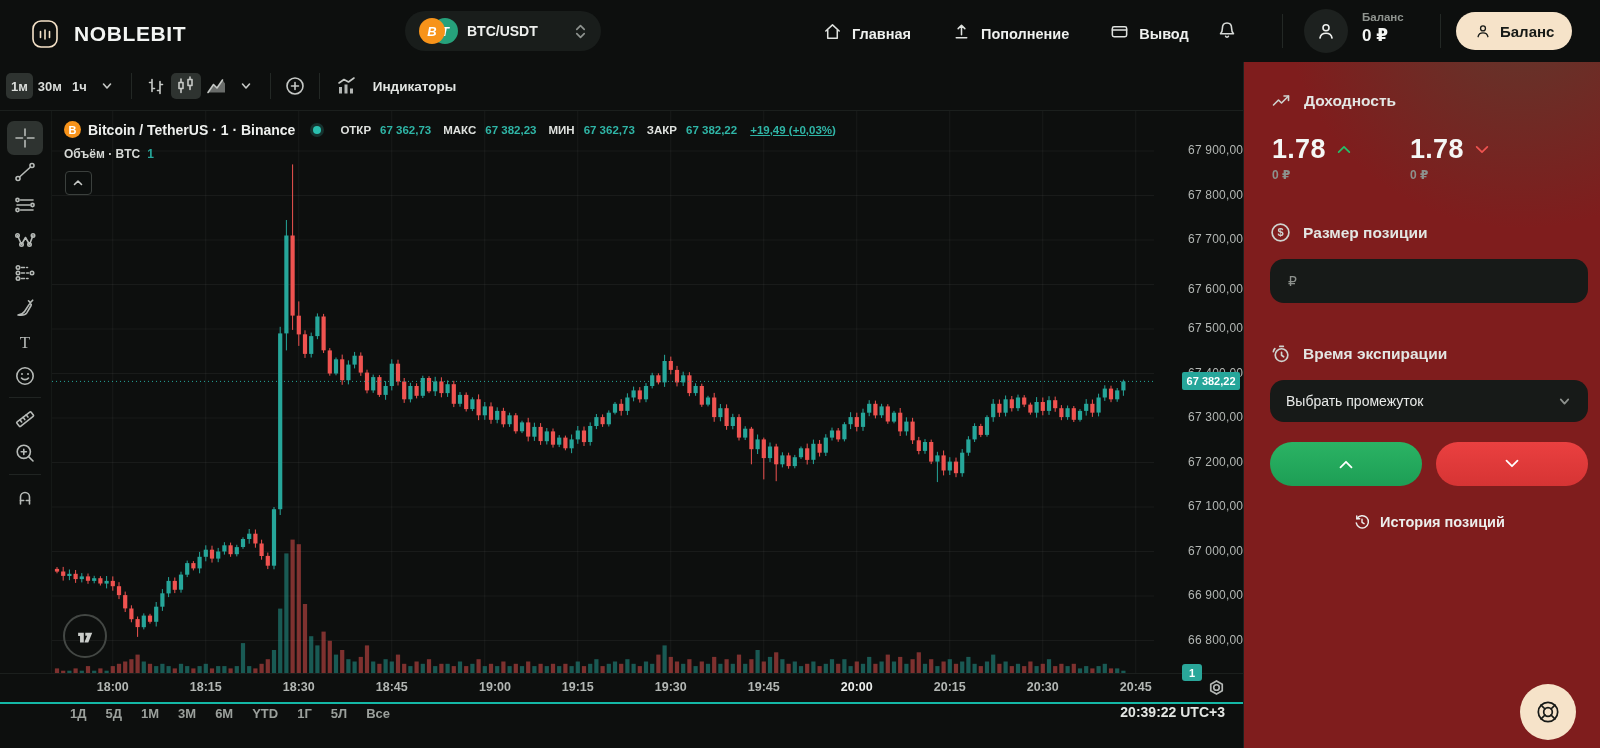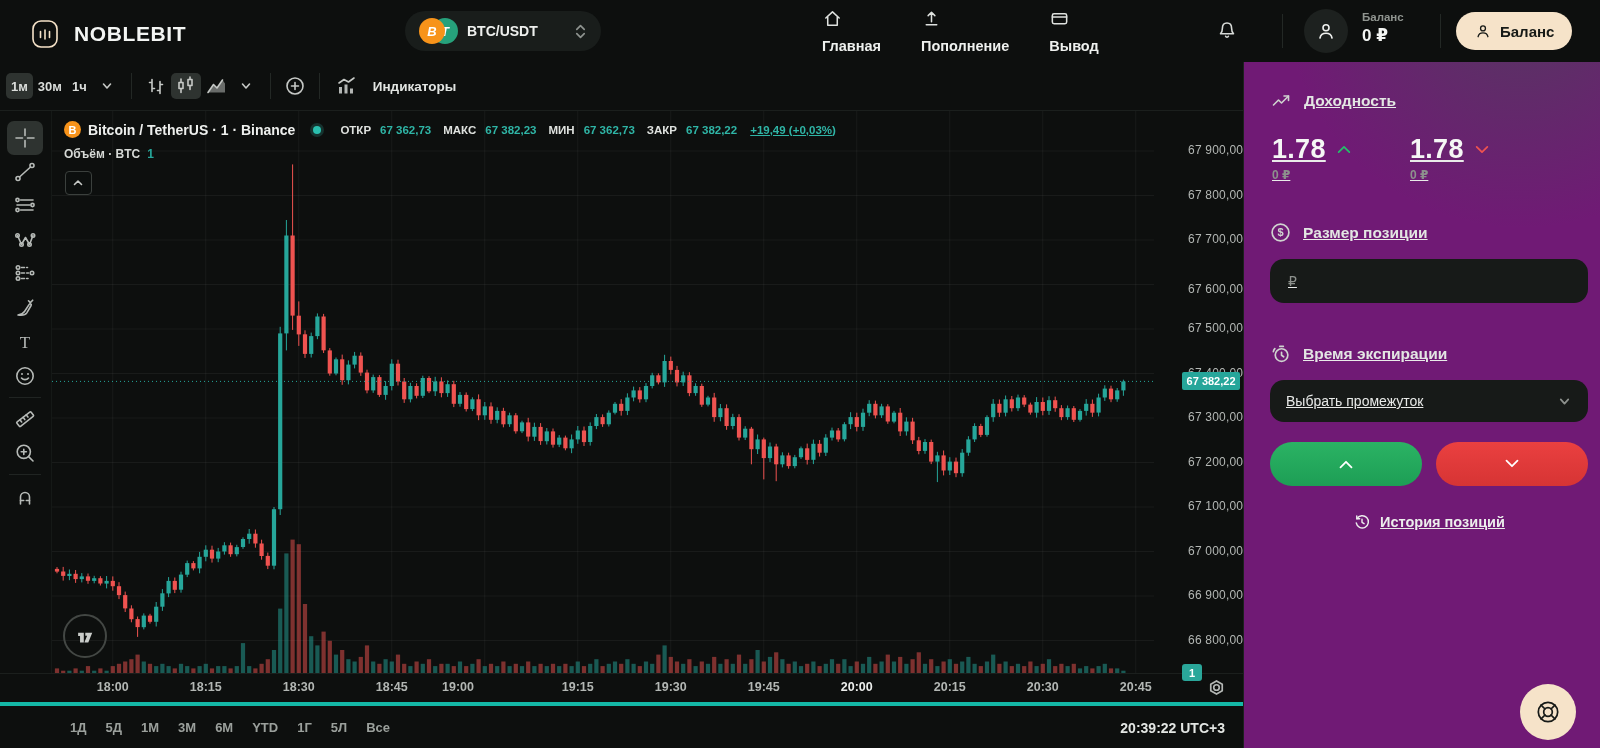--- a/index.html
+++ b/index.html
@@ -16,21 +16,21 @@
   .pair-pill{position:absolute;left:405px;top:11px;width:196px;height:40px;background:#191d1b;border-radius:21px;
     display:flex;align-items:center;padding:0 14px;box-sizing:border-box;gap:10px;cursor:pointer;}
   .coins{position:relative;width:38px;height:26px;}
   .coin{position:absolute;top:0;width:26px;height:26px;border-radius:50%;display:flex;align-items:center;justify-content:center;
     font-size:13px;font-weight:800;color:#fff;}
   .coin.btc{left:0;background:#f7931a;z-index:2;}
   .coin.usdt{left:13px;background:#26a17b;z-index:1;}
   .pair-label{font-size:14px;font-weight:700;color:#eef0ee;flex:1;}
   .sort-ic{color:#8e938f;}
   nav.mainnav{position:absolute;left:822px;top:0;height:62px;display:flex;align-items:center;gap:40px;}
-  .nav-item{display:flex;align-items:flex-start;gap:9px;cursor:pointer;color:#dfe2df;flex-direction:column;}
+  .nav-item{display:flex;align-items:flex-end;gap:9px;cursor:pointer;color:#dfe2df;}
   .nav-item span{font-size:14.5px;font-weight:700;color:#eef0ee;}
   .bell-btn{position:absolute;left:1216px;top:19px;color:#d7dad7;cursor:pointer;background:none;border:none;padding:0;}
   .vdiv{position:absolute;top:14px;width:1px;height:34px;background:#232825;}
   .avatar{position:absolute;left:1304px;top:9px;width:44px;height:44px;border-radius:50%;background:#1d211f;
     display:flex;align-items:center;justify-content:center;color:#eef0ee;cursor:pointer;}
   .balance{position:absolute;left:1362px;top:11px;}
   .balance-label{font-size:11.5px;color:#8f948f;font-weight:600;}
   .balance-value{font-size:17px;font-weight:800;color:#f3f5f3;margin-top:2px;}
   .profile-btn{position:absolute;left:1456px;top:12px;height:38px;padding:0 18px;border:none;border-radius:19px;
     background:#f6e3c9;color:#171a17;display:flex;align-items:center;gap:8px;font-size:15px;font-weight:700;cursor:pointer;
@@ -82,28 +82,28 @@
   .price-badge{position:absolute;left:28px;width:58px;height:18px;background:#26a69a;color:#fff;border-radius:2px;
     font-size:11px;font-weight:700;display:flex;align-items:center;justify-content:center;white-space:nowrap;z-index:3;}
   .volume-badge{position:absolute;left:28px;top:553px;width:20px;height:17px;background:#2aa79a;color:#fff;border-radius:3px;
     font-size:11px;font-weight:700;display:flex;align-items:center;justify-content:center;z-index:3;}
 
   .time-axis{position:relative;height:28px;border-top:1px solid #1b1f1d;}
   .ttick{position:absolute;top:6px;width:48px;text-align:center;font-size:12.5px;color:#b3b7b4;font-weight:600;cursor:pointer;}
   .ttick.hl{color:#eceeec;font-weight:800;}
   .axis-gear{position:absolute;left:1208px;top:5px;color:#b3b7b4;cursor:pointer;background:none;border:none;padding:0;}
 
-  .bottom-bar{position:relative;height:47px;border-top:4px solid #14b8a6;display:flex;align-items:center;
+  .bottom-bar{position:relative;height:47px;border-top:2px solid #14b8a6;display:flex;align-items:flex-start;
     padding:0 18px 0 68px;box-sizing:border-box;}
   .ranges{display:flex;gap:15px;}
   .range-btn{font-size:13px;font-weight:700;color:#9ba09c;cursor:pointer;background:none;border:none;padding:2px 2px;font-family:inherit;}
   .clock{margin-left:auto;font-size:14px;font-weight:700;color:#e3e6e3;cursor:pointer;}
 
   
-  .panel{position:relative;width:356px;background:#701a75;box-sizing:border-box;padding:28px 12px 0 26px;text-decoration:underline;}
+  .panel{position:relative;width:356px;background:#7f1d1d;box-sizing:border-box;padding:28px 12px 0 26px;}
   .panel::before{content:"";position:absolute;left:0;right:0;top:0;height:240px;pointer-events:none;
     background:radial-gradient(95% 135% at 78% -25%, rgba(47,97,68,.40), rgba(47,97,68,0) 70%);}
   .panel > *{position:relative;}
   .sec-head{display:flex;align-items:center;gap:12px;color:#cfd3cf;}
   .sec-head span{font-size:15.5px;font-weight:600;color:#e3e6e3;}
   .yield-row{display:flex;gap:30px;margin:22px 0 0 2px;}
   .yield-block{min-width:108px;}
   .yield-line{display:flex;align-items:center;gap:9px;}
   .yield-val{font-size:27px;font-weight:800;color:#f5f7f5;letter-spacing:.3px;}
   .yield-sub{font-size:12px;font-weight:700;color:#8d918d;margin-top:3px;}
@@ -953,21 +953,21 @@
             <div class="ptick" style="top: 521.5px;">66 800,00</div>
           </div>
       </div>
 
       <div class="time-axis">
         <div id="time-ticks">
             <div class="ttick" style="left: 88.8px;">18:00</div>
             <div class="ttick" style="left: 181.8px;">18:15</div>
             <div class="ttick" style="left: 274.8px;">18:30</div>
             <div class="ttick" style="left: 367.8px;">18:45</div>
-            <div class="ttick" style="left: 434px;">19:00</div>
+            <div class="ttick" style="left: 471px;">19:00</div>
             <div class="ttick" style="left: 553.8px;">19:15</div>
             <div class="ttick" style="left: 646.8px;">19:30</div>
             <div class="ttick" style="left: 739.8px;">19:45</div>
             <div class="ttick hl" style="left: 832.8px;">20:00</div>
             <div class="ttick" style="left: 925.8px;">20:15</div>
             <div class="ttick" style="left: 1018.8px;">20:30</div>
             <div class="ttick" style="left: 1111.8px;">20:45</div>
           </div>
         <button class="axis-gear">
           <svg width="17" height="17" viewBox="0 0 16 16" class="ic" stroke-width="1.3">

